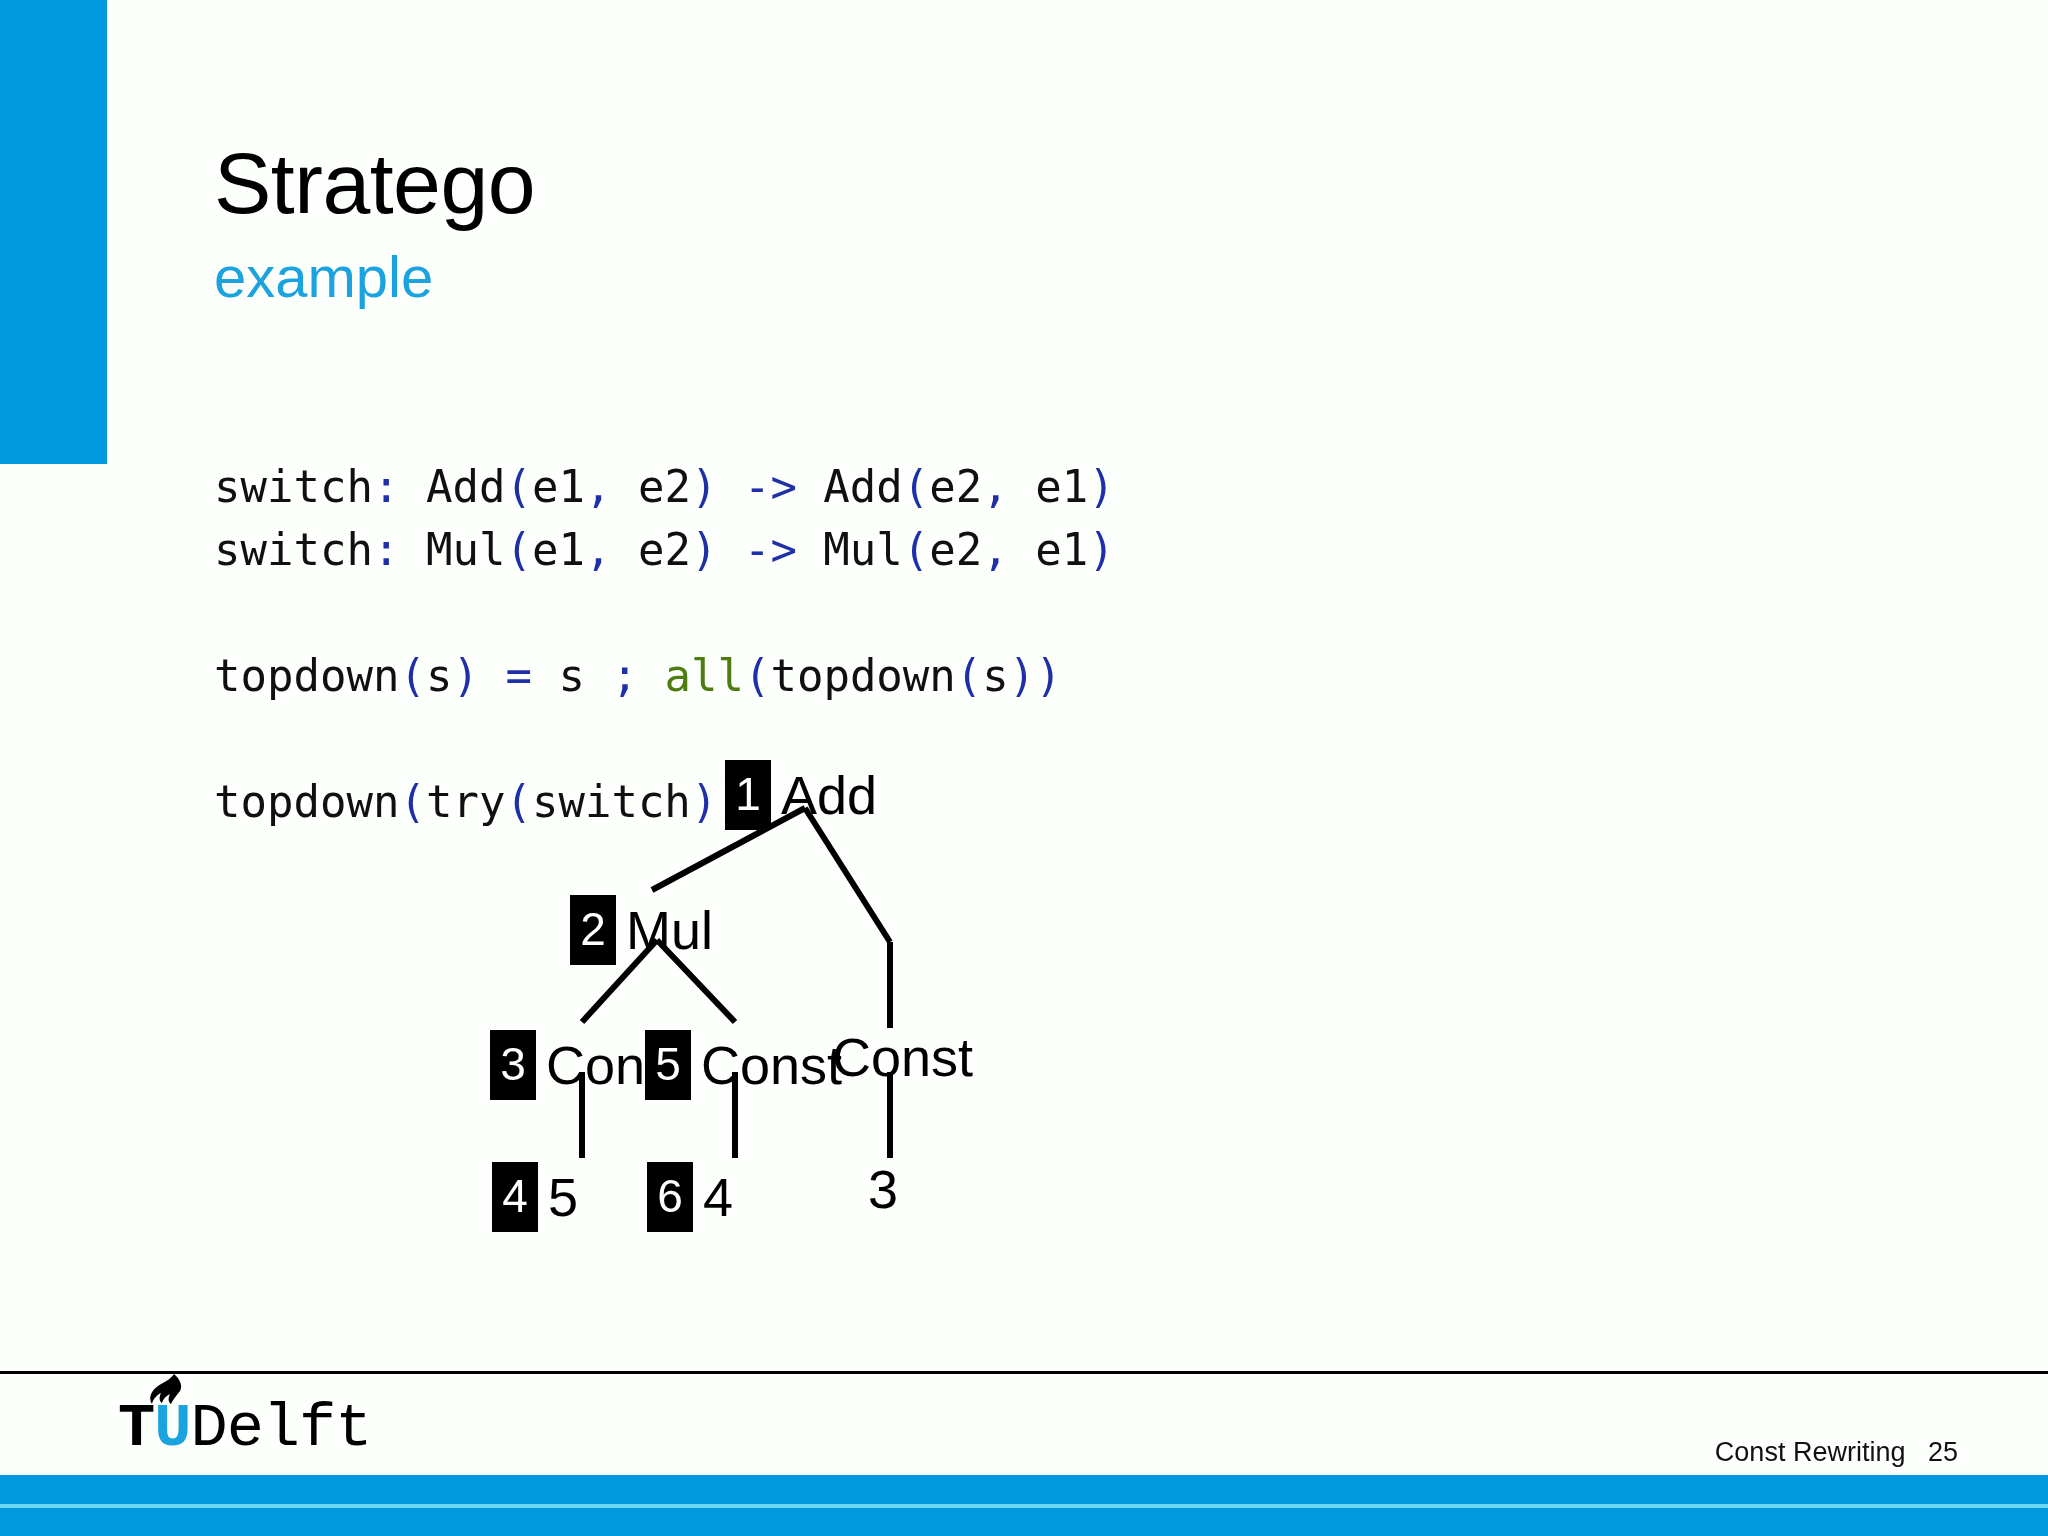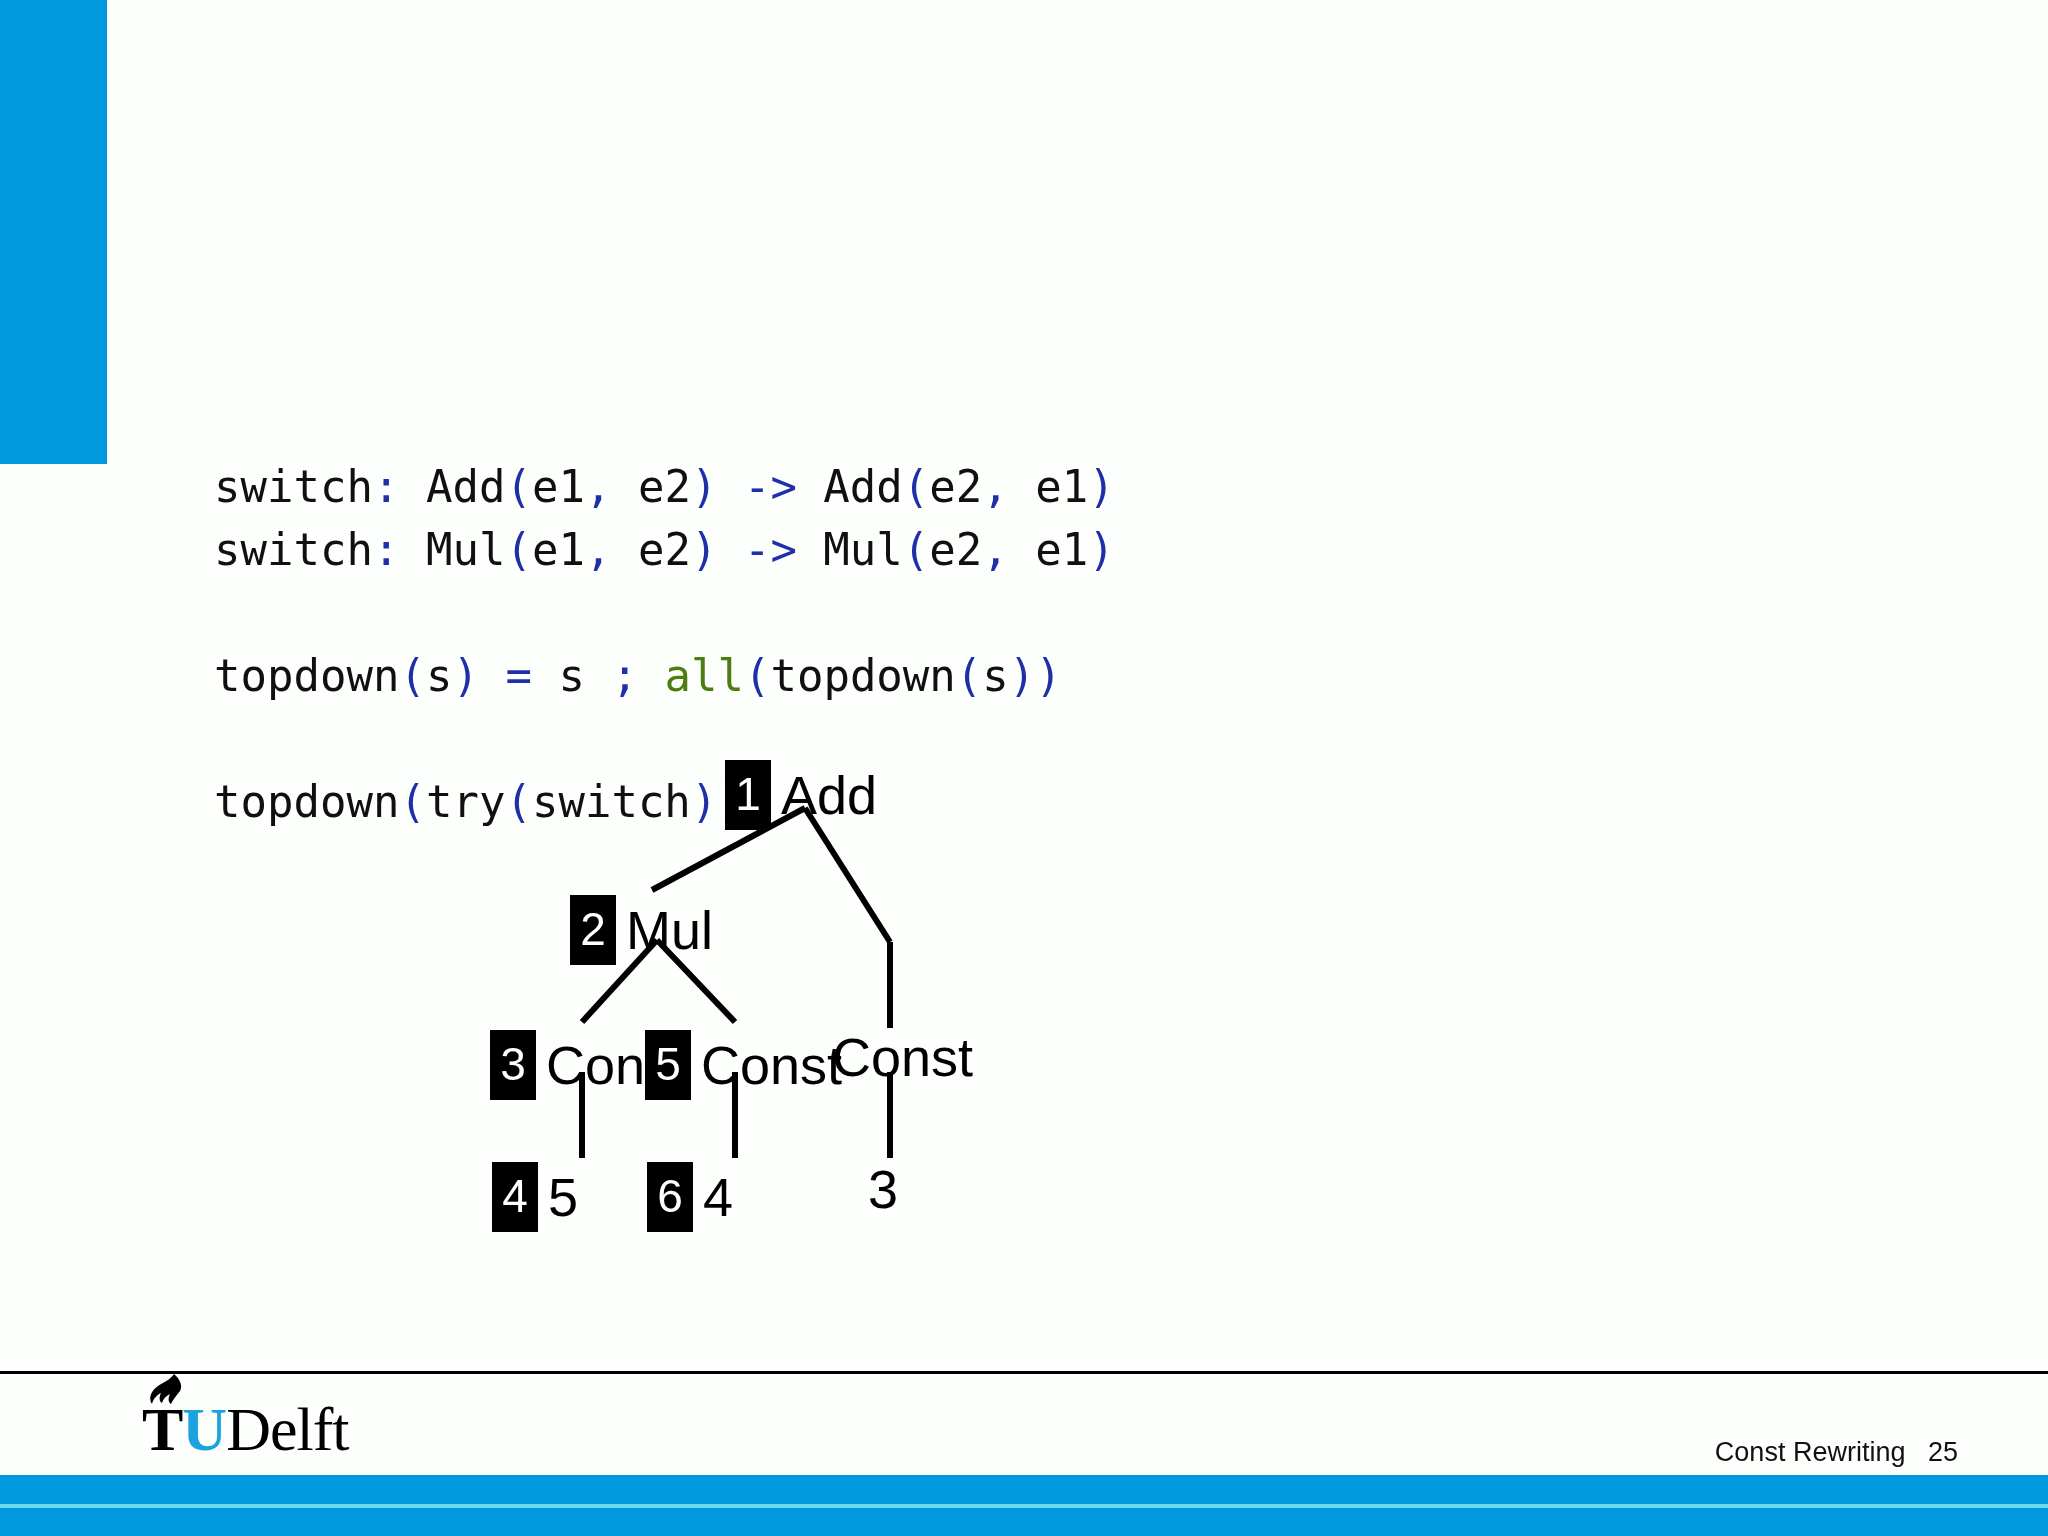--- a/index.html
+++ b/index.html
@@ -122,27 +122,26 @@
     align-items: flex-end;
   }
   #flame-icon {
     position: absolute;
     left: 22px;
     top: -28px;
     width: 48px;
     height: 48px;
   }
   #logo-text {
-    font-family: Liberation Serif, serif;
+    font-family: Liberation Mono, monospace;
     font-size: 62px;
     font-weight: bold;
     line-height: 1;
     letter-spacing: -1px;
     color: #000000;
-    margin-left: 24px;
   }
   #logo-text .u { color: #1aa3de; }
   #logo-text .delft { font-weight: normal; }
 
   #footer-meta {
     position: absolute;
     right: 90px;
     top: 1437px;
     font-size: 27px;
     color: #111111;
@@ -165,20 +164,24 @@
     background: #6fd8f2;
   }
 </style>
 </head>
 <body>
 
 <div id="slide">
 
   <div id="accent-bar"></div>
 
+  <div id="title-block">
+    <div id="slide-title">Stratego</div>
+    <div id="slide-subtitle">example</div>
+  </div>
 
   <div id="code-block"><div class="code-line"><span>switch</span><span class="tok-punct">:</span><span> Add</span><span class="tok-punct">(</span><span>e1</span><span class="tok-punct">,</span><span> e2</span><span class="tok-punct">)</span><span> </span><span class="tok-punct">-&gt;</span><span> Add</span><span class="tok-punct">(</span><span>e2</span><span class="tok-punct">,</span><span> e1</span><span class="tok-punct">)</span></div><div class="code-line"><span>switch</span><span class="tok-punct">:</span><span> Mul</span><span class="tok-punct">(</span><span>e1</span><span class="tok-punct">,</span><span> e2</span><span class="tok-punct">)</span><span> </span><span class="tok-punct">-&gt;</span><span> Mul</span><span class="tok-punct">(</span><span>e2</span><span class="tok-punct">,</span><span> e1</span><span class="tok-punct">)</span></div><div class="code-blank">&nbsp;</div><div class="code-line"><span>topdown</span><span class="tok-punct">(</span><span>s</span><span class="tok-punct">)</span><span> </span><span class="tok-punct">=</span><span> s </span><span class="tok-punct">;</span><span> </span><span class="tok-all">all</span><span class="tok-punct">(</span><span>topdown</span><span class="tok-punct">(</span><span>s</span><span class="tok-punct">))</span></div><div class="code-blank">&nbsp;</div><div class="code-line"><span>topdown</span><span class="tok-punct">(</span><span>try</span><span class="tok-punct">(</span><span>switch</span><span class="tok-punct">))</span></div></div>
 
   <div id="tree">
     <svg id="tree-lines" viewBox="0 0 1060 620">
 
       <line x1="245" y1="48" x2="92" y2="130" stroke="#000" stroke-width="6"></line>
 
       <line x1="245" y1="48" x2="330" y2="182" stroke="#000" stroke-width="6"></line>
       <line x1="330" y1="182" x2="330" y2="268" stroke="#000" stroke-width="6"></line>

